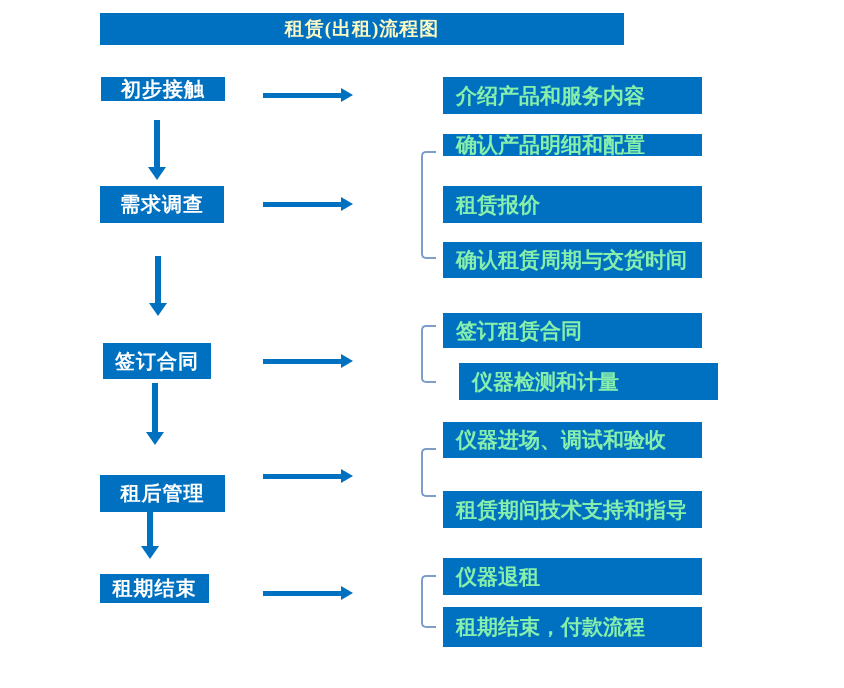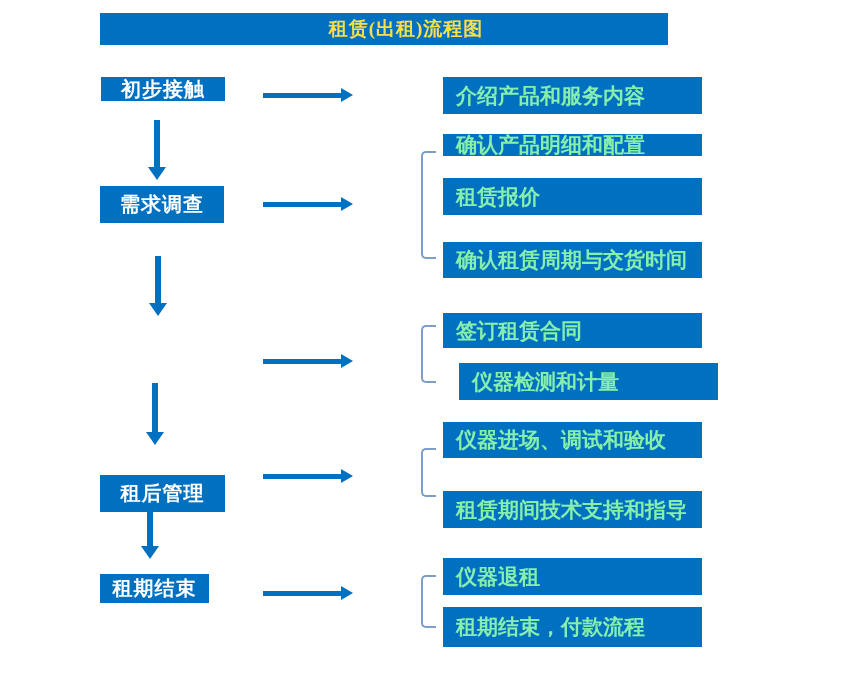--- a/index.html
+++ b/index.html
@@ -8,24 +8,23 @@
     width: 844px;
     height: 688px;
     background: var(--bg, #ffffff);
     font-family: "Liberation Serif", serif;
     overflow: hidden;
   }
   .title-bar {
     position: absolute;
     left: 100px; top: 13px; width: 524px; height: 32px;
     background: var(--blue, #0070C0);
-    color: #fde047; font-weight: bold; font-size: 19px;
+    color: #fef9c3; font-weight: bold; font-size: 19px;
     display: flex; align-items: center; justify-content: center;
     letter-spacing: 1px;
-    padding-left: 44px;
   }
   .step-box {
     position: absolute;
     background: var(--blue, #0070C0);
     color: #fff; font-weight: bold; font-size: 20px;
     display: flex; align-items: center; justify-content: center;
     letter-spacing: 1px;
   }
   .detail-box {
     position: absolute;
@@ -37,21 +36,21 @@
   }
   
   .s1 { left: 101px; top: 77px;  width: 124px; height: 24px; }
   .s2 { left: 100px; top: 186px; width: 124px; height: 37px; text-align: right; }
   .s3 { left: 103px; top: 343px; width: 108px; height: 36px; }
   .s4 { left: 100px; top: 475px; width: 125px; height: 37px; }
   .s5 { left: 100px; top: 574px; width: 109px; height: 29px; }
   
   .r1  { top: 77px;  height: 37px; }
   .r2  { top: 134px; height: 22px; }
-  .r3  { top: 178px; height: 37px; }
+  .r3  { top: 186px; height: 37px; }
   .r4  { top: 242px; height: 36px; }
   .r5  { top: 313px; height: 35px; }
   .r6  { top: 363px; height: 37px; margin-left: 16px; }
   .r7  { top: 422px; height: 36px; }
   .r8  { top: 491px; height: 37px; }
   .r9  { top: 558px; height: 37px; }
   .r10 { top: 607px; height: 40px; }
   
   .h-arrow {
     position: absolute;
@@ -104,20 +103,21 @@
 </style>
 </head>
 <body>
 
 <div class="canvas">
 
   <div class="title-bar">租赁(出租)流程图</div>
 
   <div class="step-box s1">初步接触</div>
   <div class="step-box s2">需求调查</div>
+  <div class="step-box s3">签订合同</div>
   <div class="step-box s4">租后管理</div>
   <div class="step-box s5">租期结束</div>
 
   <div class="v-arrow a1">
       <div class="stem"></div>
       <div class="head"></div>
     </div>
   <div class="v-arrow a2">
       <div class="stem"></div>
       <div class="head"></div>

